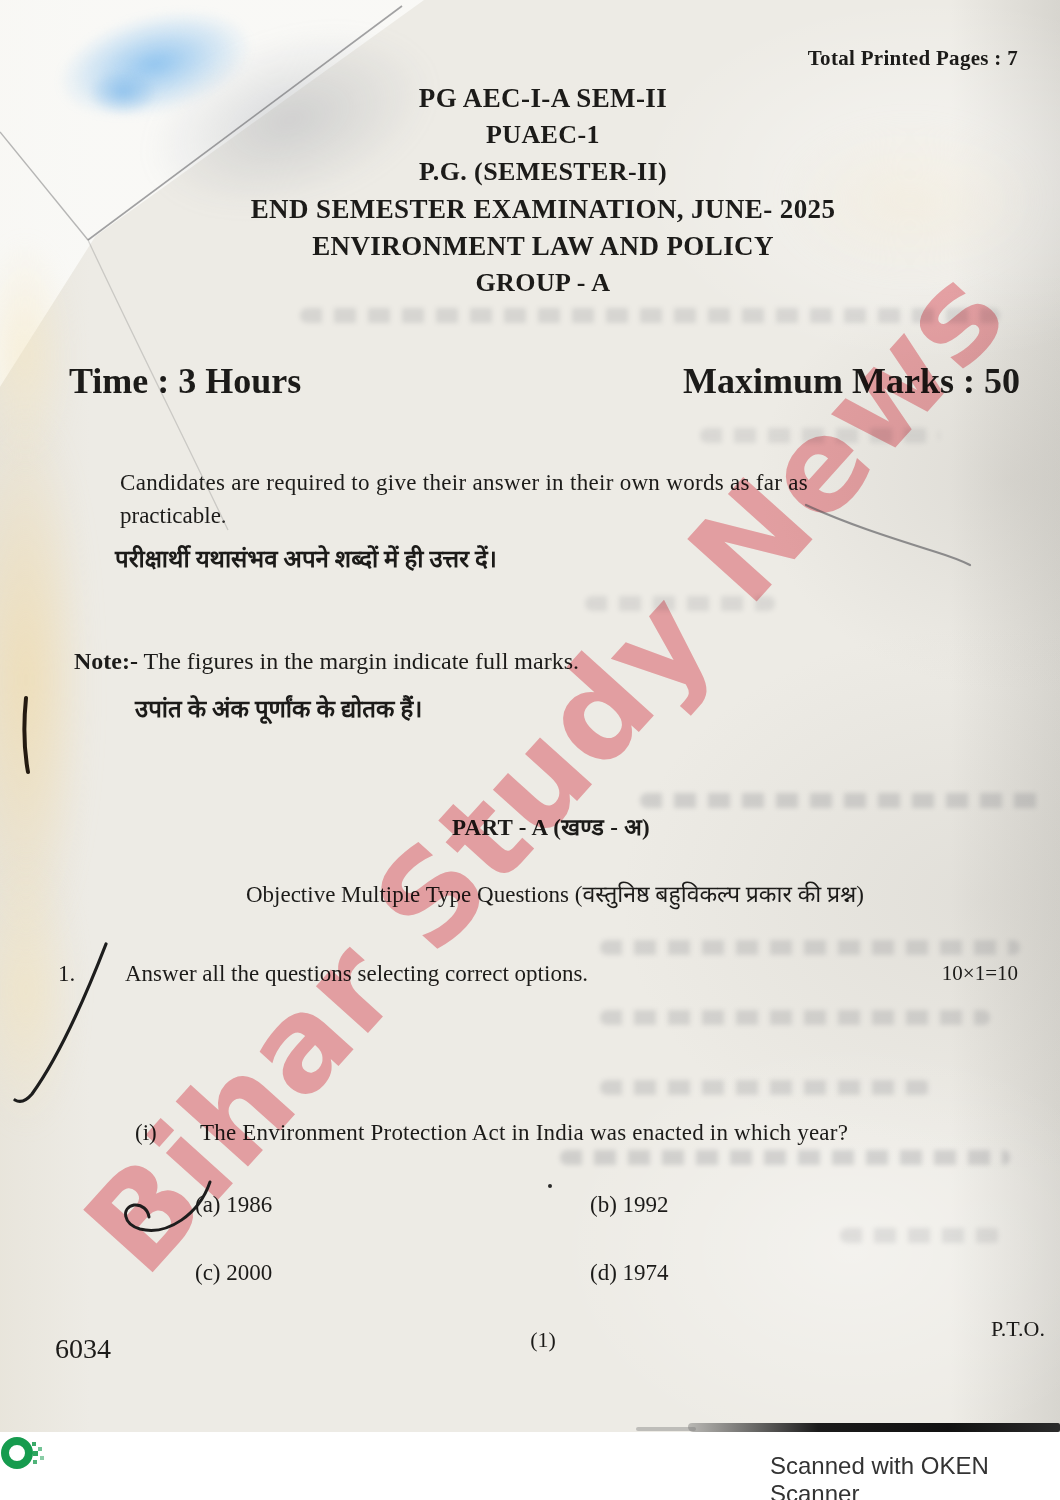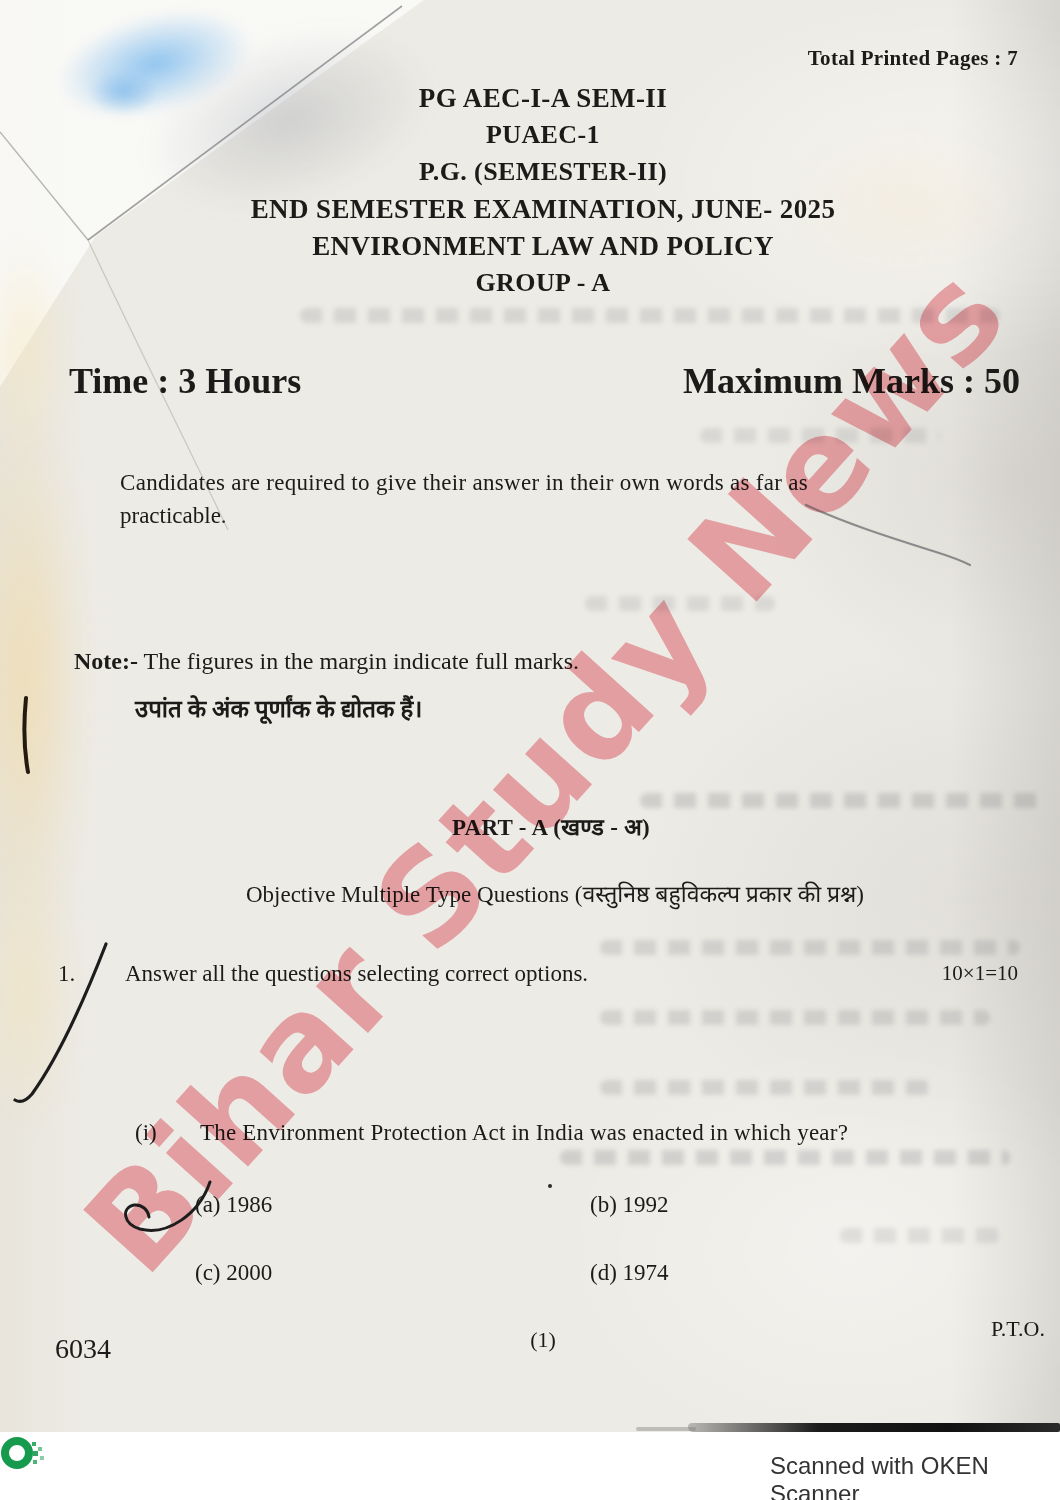--- a/index.html
+++ b/index.html
@@ -142,20 +142,21 @@
     <div class="t4">END SEMESTER EXAMINATION, JUNE- 2025</div>
     <div class="t5">ENVIRONMENT LAW AND POLICY</div>
     <div class="t6">GROUP - A</div>
   </div>
 
   <div class="abs time-label">Time : 3 Hours</div>
   <div class="abs marks-label">Maximum Marks : 50</div>
 
   <div class="abs instr1">Candidates are required to give their answer in their own words as far as</div>
   <div class="abs instr2">practicable.</div>
+  <div class="abs instr-hi">परीक्षार्थी यथासंभव अपने शब्दों में ही उत्तर दें।</div>
 
   <div class="abs note-row">
     <span class="nl">Note:-</span>
     <span>The figures in the margin indicate full marks.</span>
   </div>
   <div class="abs note-hi">उपांत के अंक पूर्णांक के द्योतक हैं।</div>
 
   <div class="abs part-heading">PART - A (खण्ड - अ)</div>
   <div class="abs section-heading">Objective Multiple Type Questions (वस्तुनिष्ठ बहुविकल्प प्रकार की प्रश्न)</div>
 

